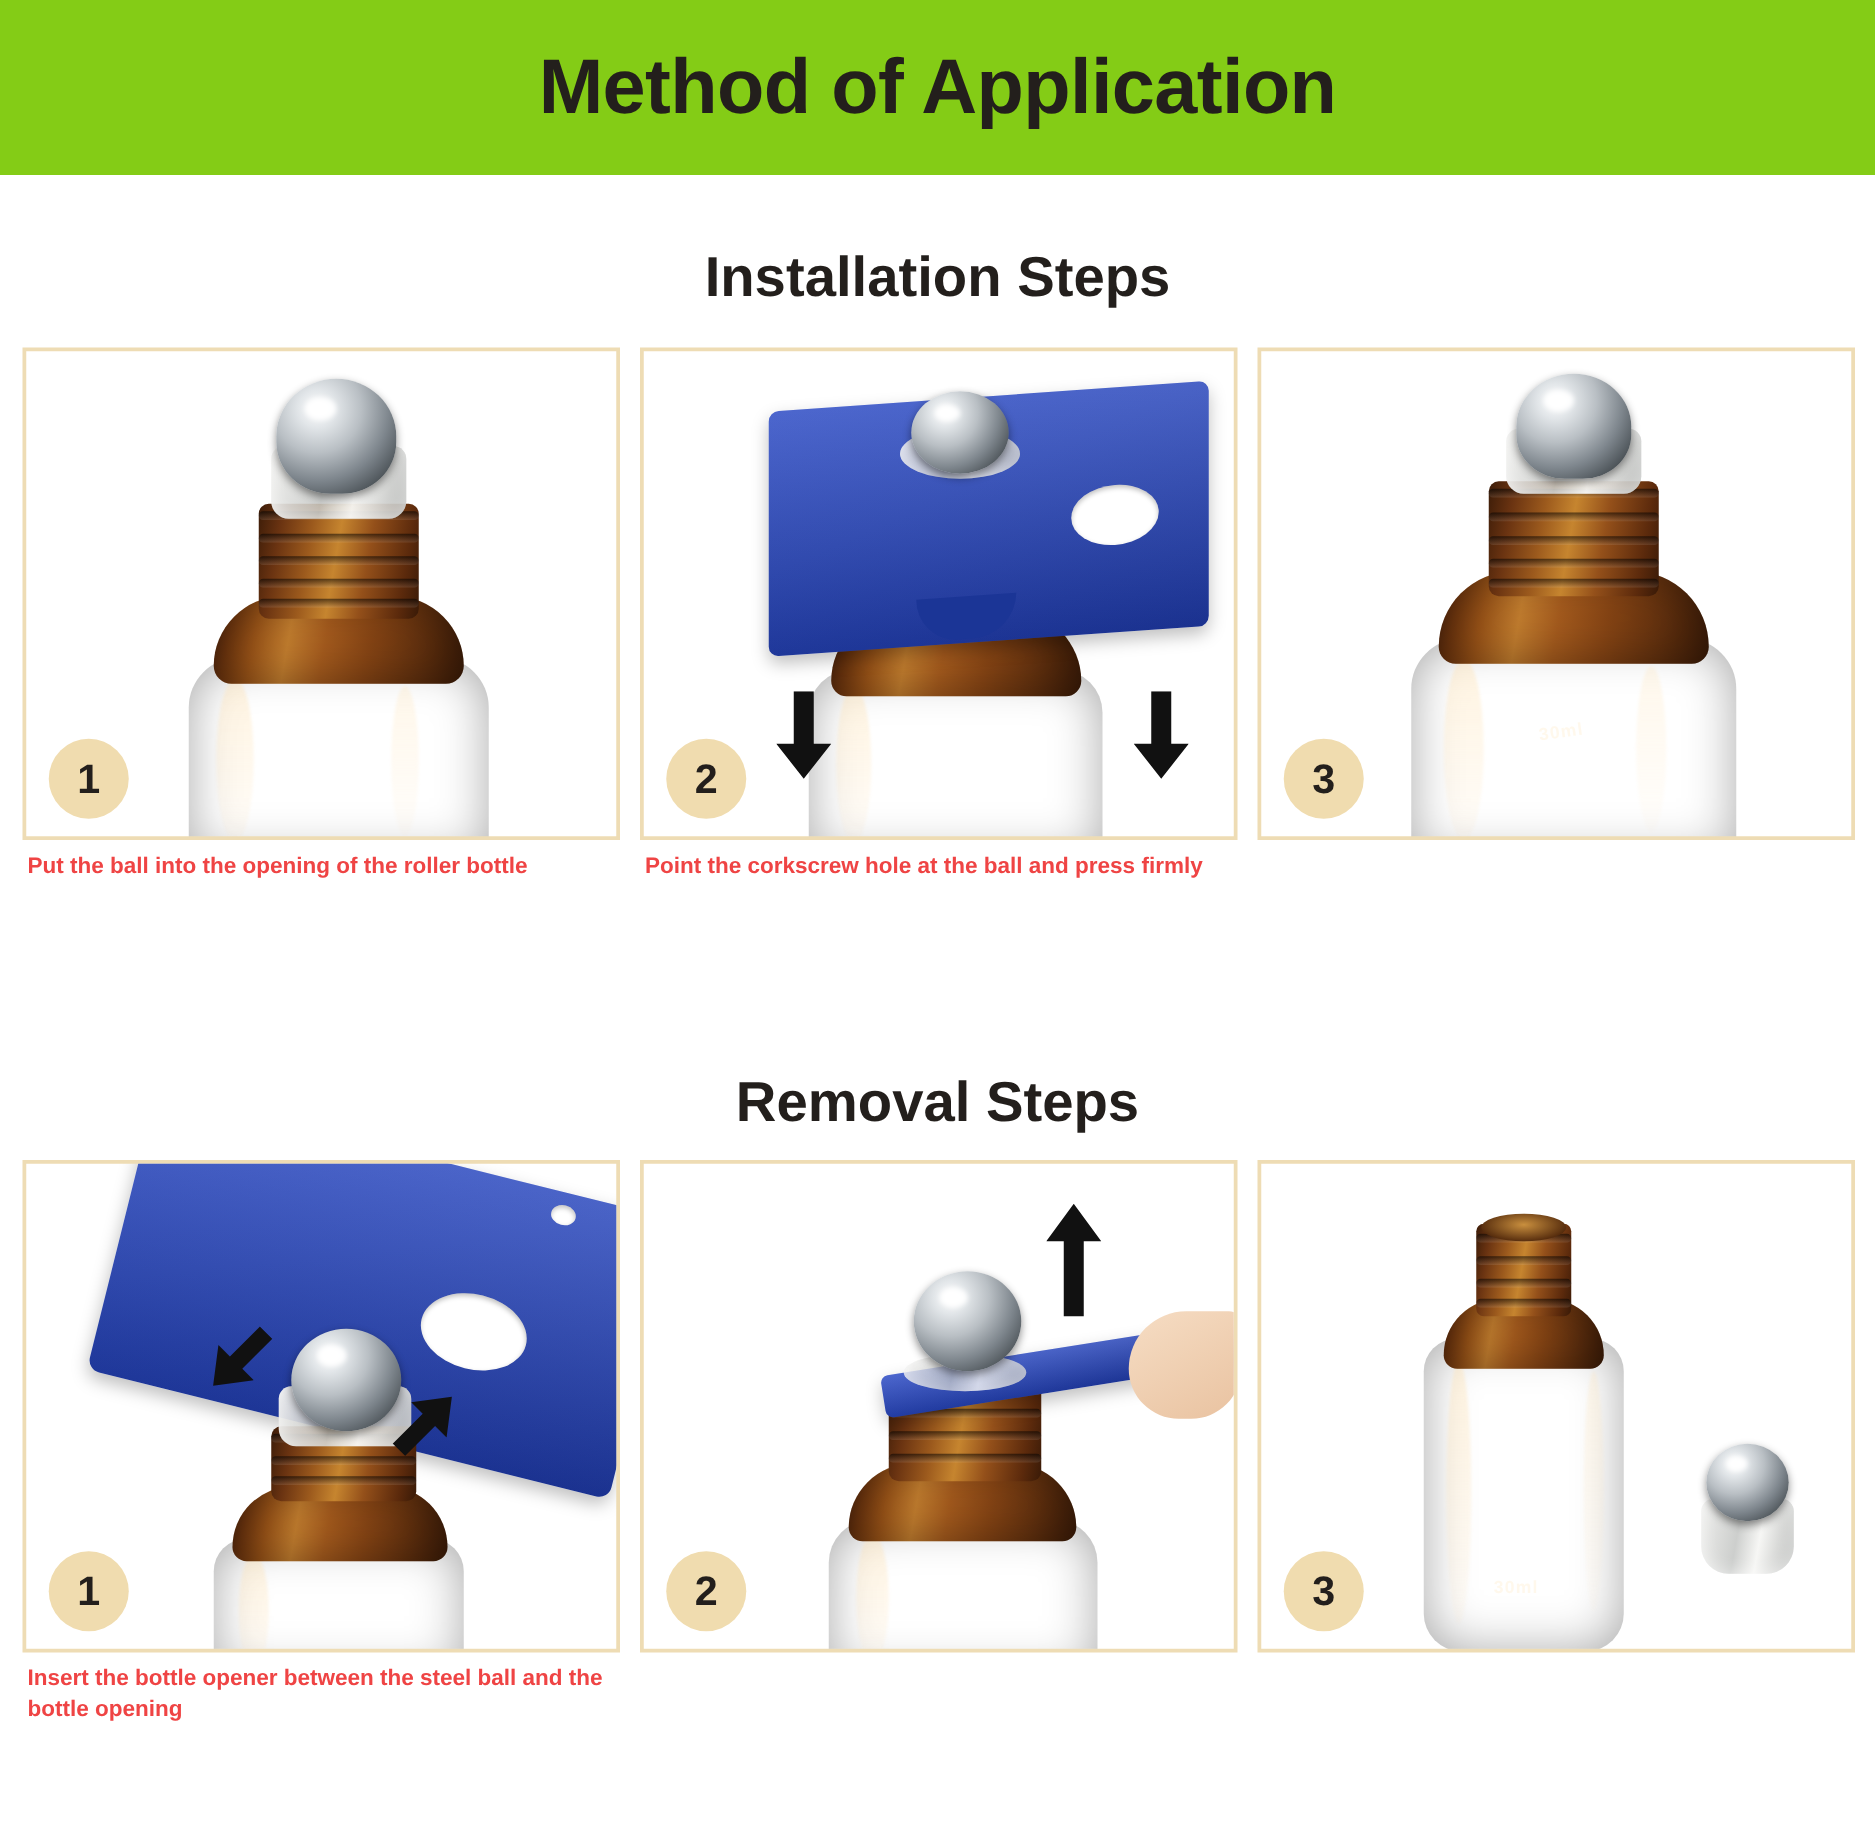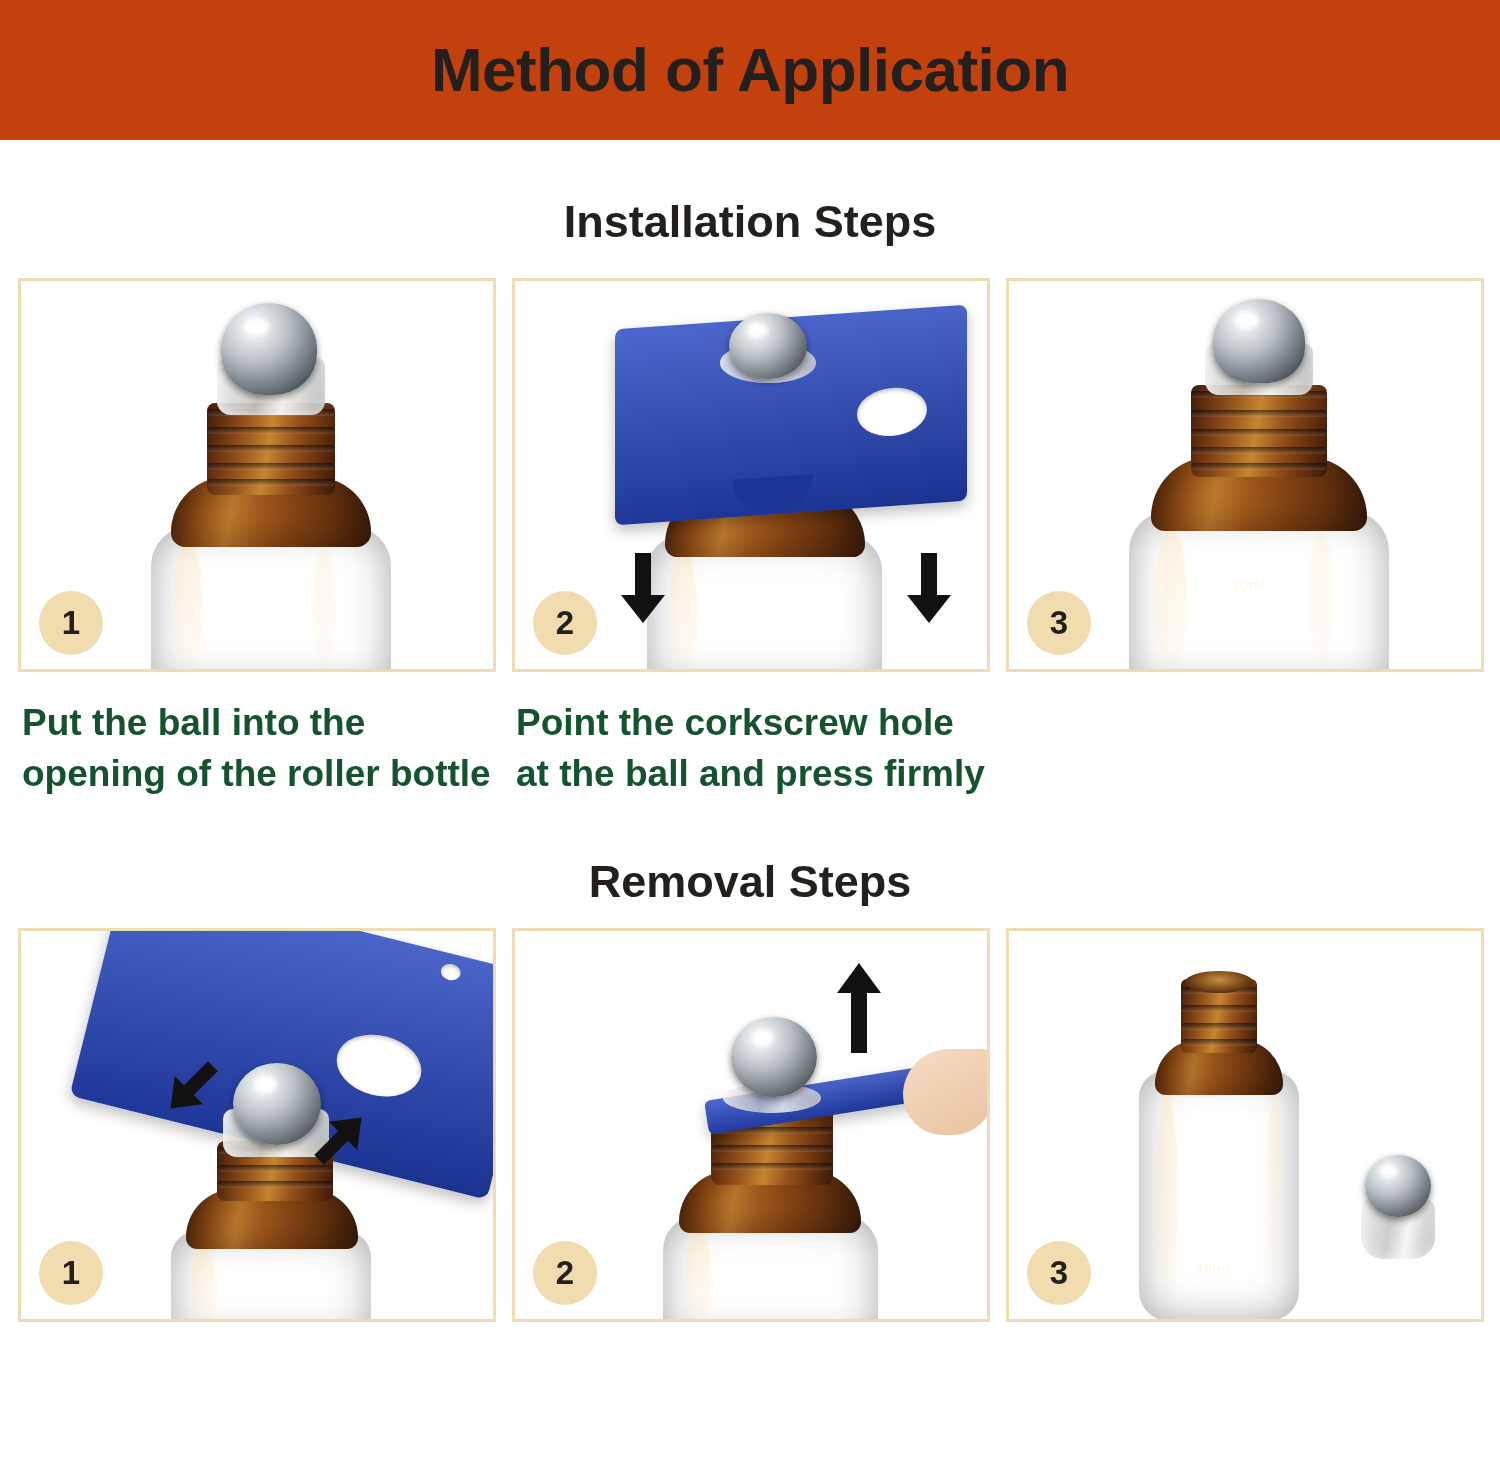--- a/index.html
+++ b/index.html
@@ -7,21 +7,21 @@
     width:1500px;height:1470px;
     background:#ffffff;
     font-family:"Liberation Sans", sans-serif;
     color:#231f1c;
     overflow:hidden;
     position:relative;
   }
   
   .banner{
     position:absolute;left:0;top:0;width:1500px;height:140px;
-    background:#c2410c;
+    background:#84cc16;
     display:flex;align-items:center;justify-content:center;
   }
   .banner-title{
     font-size:62px;font-weight:bold;letter-spacing:-0.5px;
     color:#231f1c;
     text-align:center;
     line-height:1;
   }
   
   .section-title{
@@ -44,25 +44,25 @@
   }
   .frame{
     position:relative;
     margin:0 8px;
     height:388px;
     border:3px solid #eedcb4;
     background:#fff;
     overflow:hidden;
   }
   .caption{
-    margin:26px 12px 0 12px;
-    font-size:37px;
+    margin:8px 12px 0 12px;
+    font-size:18px;
     font-weight:bold;
     line-height:1.37;
-    color:#14532d;
+    color:#ef4444;
   }
   .badge{
     position:absolute;left:18px;bottom:14px;
     width:64px;height:64px;border-radius:50%;
     background:#f0dcaf;
     display:flex;align-items:center;justify-content:center;
     font-size:33px;font-weight:bold;color:#231f1c;
     z-index:40;
   }
 
@@ -285,20 +285,21 @@
             </svg>
         </div>
         <div class="arrow-down" style="left:300px;top:176px;transform:rotate(-135deg);">
           <svg width="40" height="62" viewBox="0 0 40 62">
               <path d="M13 0h14v34h13L20 60 0 34h13z" fill="#111"></path>
             </svg>
         </div>
       </div>
       <div class="badge">1</div>
     </div>
+    <div class="caption">Insert the bottle opener between the steel ball and the bottle opening</div>
   </div>
 
   <div class="cell">
     <div class="frame">
       <div class="scene">
 
         <div class="bottle-body" style="left:148px;top:285px;width:215px;height:125px;border-radius:34px 34px 0 0;"></div>
         <div class="gloss" style="left:170px;top:296px;width:26px;height:104px;opacity:.45;"></div>
         <div class="bottle-body g" style="left:164px;top:240px;width:182px;height:62px;border-radius:64px 64px 14px 14px;"></div>
         <div class="neck" style="left:196px;top:172px;width:122px;height:82px;border-radius:8px;">

